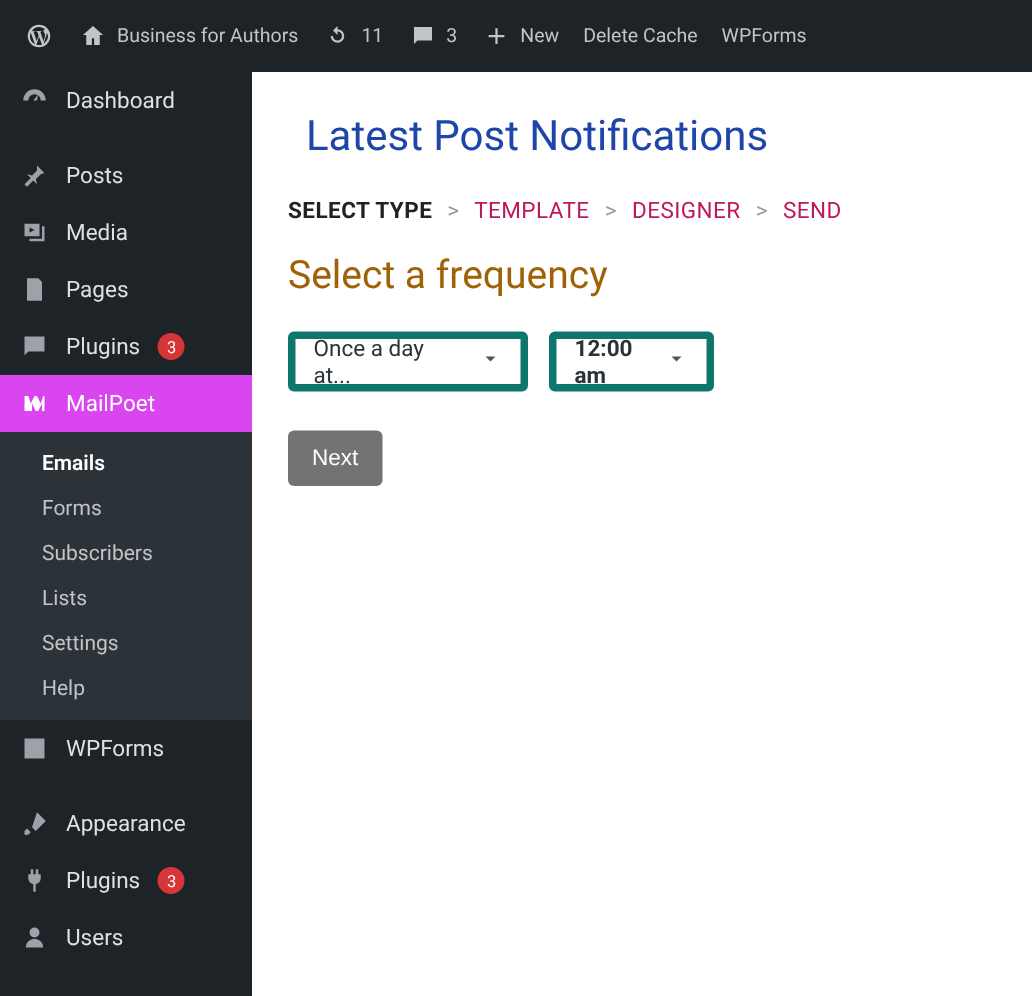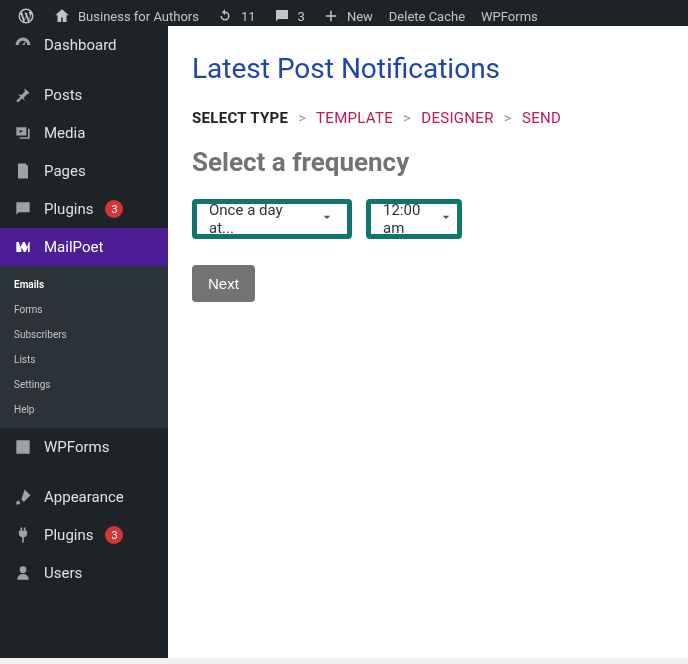--- a/index.html
+++ b/index.html
@@ -5,22 +5,22 @@
   * { box-sizing: border-box; margin: 0; padding: 0; }
   body {
     font-family: -apple-system, BlinkMacSystemFont, "Segoe UI", Roboto, sans-serif;
     width: 688px; height: 664px; overflow: hidden;
     background: #f0f0f1;
     font-size: 14px;
   }
 
   
   .adminbar {
-    height: 26px; background: #1d2327; color: #c3c4c7;
-    display: flex; padding: 0 8px;
+    height: 48px; background: #1d2327; color: #c3c4c7;
+    display: flex; align-items: center; padding: 0 8px;
     font-size: 13px;
   }
   .adminbar .item {
     display: flex; align-items: center; gap: 6px;
     padding: 0 8px; height: 32px; cursor: pointer;
   }
   .adminbar .icon { width: 20px; height: 20px; display: flex; align-items: center; justify-content: center; }
 
   
   .wrap { display: flex; height: calc(664px - 32px); }
@@ -38,64 +38,64 @@
   .menu-item {
     display: flex; align-items: center; gap: 10px;
     padding: 8px 12px; cursor: pointer; color: #e0e0e1;
     position: relative;
   }
   .menu-item .mi-icon {
     width: 22px; height: 22px; display: flex; align-items: center; justify-content: center;
     color: #9ca2a7;
   }
   .menu-item.active {
-    background: #4c1d95; color: #fff;
+    background: #d946ef; color: #fff;
   }
   .menu-item.active .mi-icon { color: #fff; }
   .menu-item.active::after {
     content: ""; position: absolute; right: -10px; top: 50%;
     transform: translateY(-50%);
     border: 10px solid transparent; border-right-color: #ffffff;
   }
   .submenu { background: #2c3338; padding: 6px 0; }
   .submenu .sub-item {
-    padding: 7px 14px; cursor: pointer; color: #c3c4c7; font-size: 10px;
+    padding: 7px 28px; cursor: pointer; color: #c3c4c7; font-size: 14px;
   }
   .submenu .sub-item.current { color: #fff; font-weight: 600; }
   .menu-sep { height: 12px; }
 
   .badge {
     background: #d63638; color: #fff; border-radius: 10px;
     min-width: 18px; height: 18px; font-size: 11px;
     display: inline-flex; align-items: center; justify-content: center;
     padding: 0 5px; margin-left: 2px;
   }
 
   
   .page-title {
-    color: #1d46a8; font-size: 28px; font-weight: 400; margin: 6px 0 24px;
+    color: #1d46a8; font-size: 28px; font-weight: 400; margin: 6px 12px 24px;
   }
   .breadcrumb {
     font-size: 15px; color: #555; letter-spacing: .3px; margin-bottom: 20px;
   }
   .breadcrumb .step { color: #be185d; }
   .breadcrumb .step.active { color: #222; font-weight: 700; }
   .breadcrumb .sep { color: #999; margin: 0 6px; }
   h2.section {
-    color: #737373; font-size: 26px; font-weight: 700; margin: 6px 0 22px;
+    color: #a16207; font-size: 26px; font-weight: 400; margin: 6px 0 22px;
   }
   .controls { display: flex; gap: 14px; margin-bottom: 26px; }
   .select {
     display: flex; align-items: center; justify-content: space-between;
     border: 5px solid #0f766e; border-radius: 4px; background: #fff;
     height: 40px; padding: 0 12px; cursor: pointer; font-size: 15px; color: #2c3338;
   }
   .select .chev { margin-left: 18px; color: #555; }
   .select.freq { width: 160px; }
-  .select.time { width: 96px; }
+  .select.time { width: 110px; font-weight: bold; }
   .btn-primary {
     background: #737373; color: #fff; border: none; border-radius: 4px;
     font-size: 15px; padding: 10px 16px; cursor: pointer;
   }
 </style>
 </head>
 <body>
 
 <div class="adminbar">
   <div class="item">

